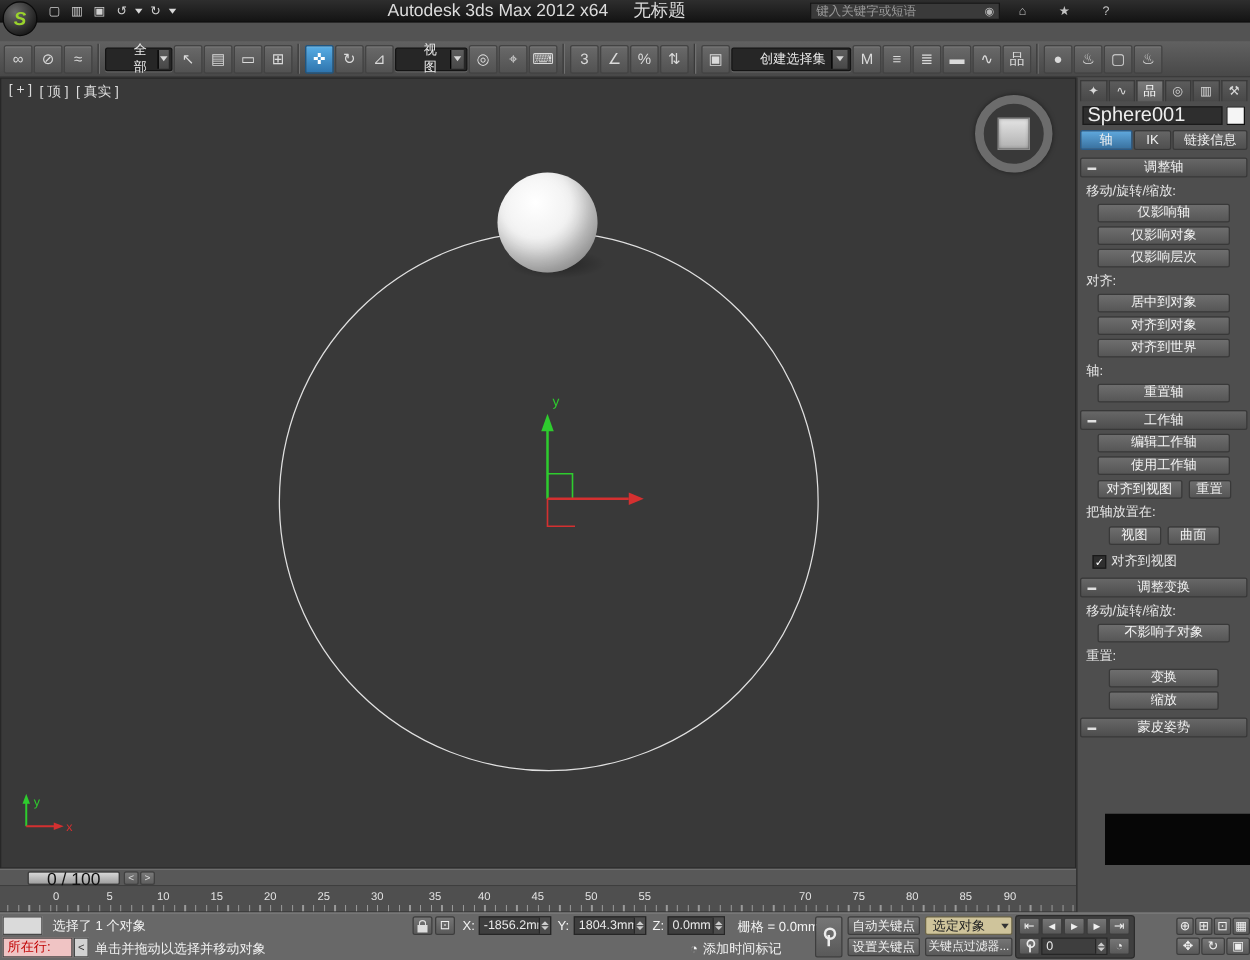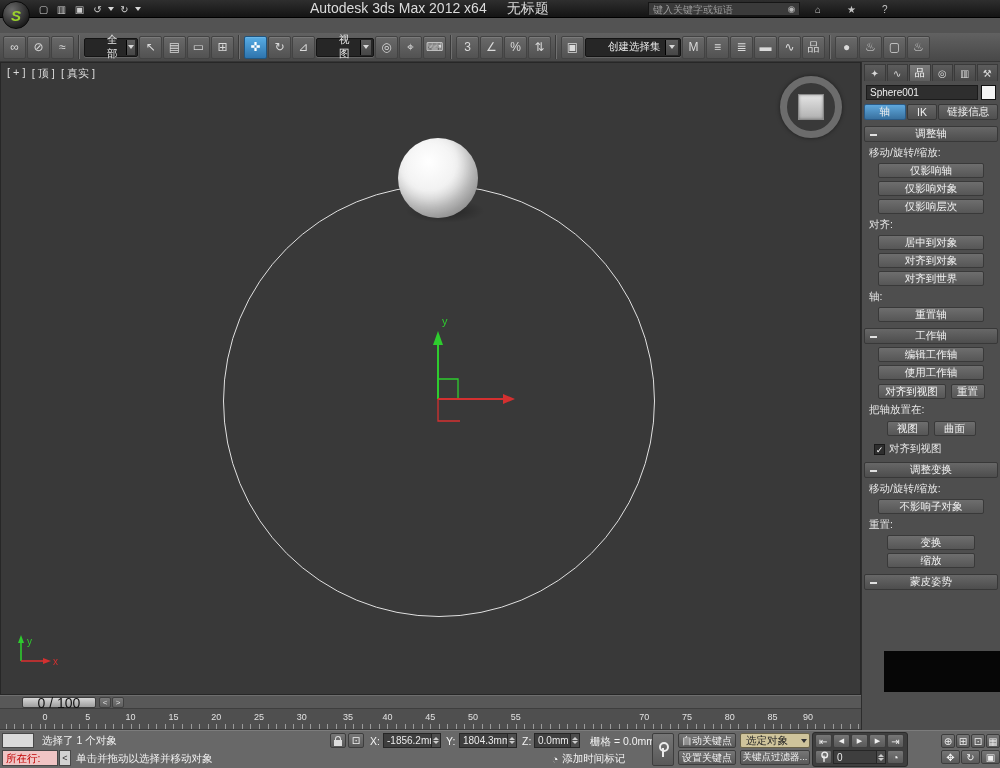--- a/index.html
+++ b/index.html
@@ -91,21 +91,21 @@
 
   
   .cpanel{position:absolute;left:861px;top:62px;width:139px;height:668px;background:#4e4e4e;
           border-left:1px solid #2c2c2c;overflow:hidden}
   .ptabs{display:flex;gap:1px;padding:2px 2px 0 2px}
   .ptab{flex:1;height:17px;display:flex;align-items:center;justify-content:center;font-size:10px;
         color:#d8d8d8;background:linear-gradient(#5c5c5c,#484848);border:1px solid #3a3a3a;border-bottom:none}
   .ptab.active{background:linear-gradient(#7c7c7c,#5e5e5e);color:#fff}
   .name-row{display:flex;gap:3px;margin:4px 4px 0 4px;align-items:center}
   .name-field{flex:1;height:15px;background:#2e2e2e;border:1px solid #1b1b1b;color:#eee;
-              font-size:10px;line-height:13px;padding:0 3px}
+              font-size:16px;line-height:13px;padding:0 3px}
   .swatch{width:15px;height:15px;background:#f5f5f5;border:1px solid #111}
   .subtabs{display:flex;gap:1px;margin:4px 2px 0 2px}
   .stab{height:16px;display:flex;align-items:center;justify-content:center;font-size:10.5px;
         color:#f0f0f0;background:linear-gradient(#666,#4f4f4f);border:1px solid #383838;border-radius:2px}
   .stab.active{background:linear-gradient(#5fa8dd,#39719f);border-color:#2a5a86}
   .rhead{position:relative;height:16px;margin:6px 2px 0 2px;border-radius:2px;
          background:linear-gradient(#676767,#4d4d4d);border:1px solid #383838;color:#f0f0f0;
          font-size:10.5px;display:flex;align-items:center;justify-content:center}
   .colps{position:absolute;left:5px;top:7px;width:7px;height:2px;background:#e0e0e0}
   .plabel{margin:4px 0 0 7px;font-size:10.5px;color:#e8e8e8}

